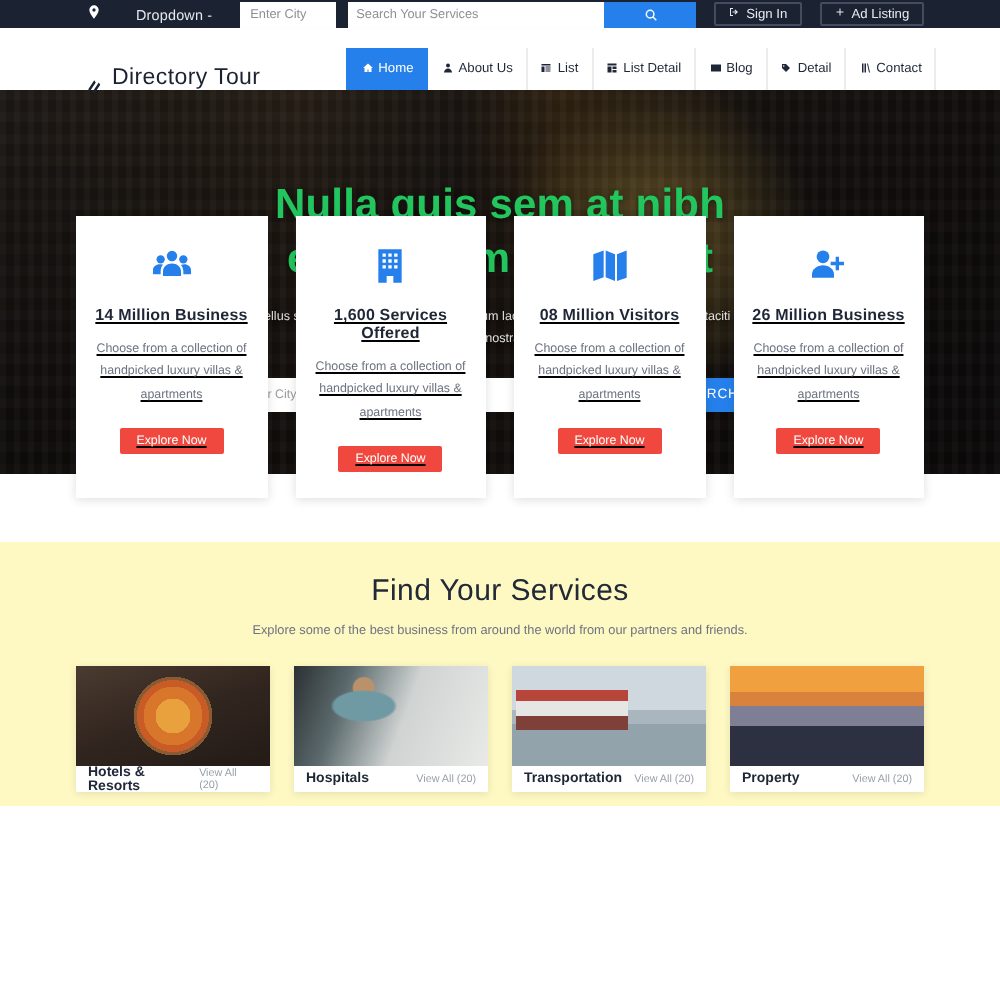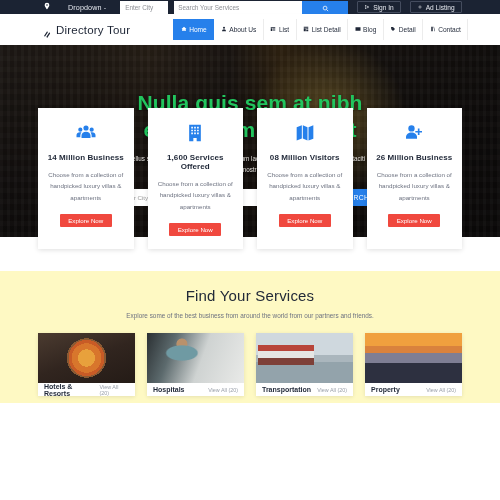--- a/index.html
+++ b/index.html
@@ -69,21 +69,21 @@
     font-size: 6.6px;
     white-space: nowrap;
   }
   .tb-btn svg { width: 6px; height: 6px; fill: #e7eaf0; }
 
   
   .navbar {
     height: 31px;
     background: #ffffff;
     display: flex;
-    align-items: center;
+    align-items: flex-end;
     position: relative;
     z-index: 40;
     box-shadow: 0 1px 2px rgba(0,0,0,.07);
   }
   .brand {
     display: flex; align-items: center;
     margin-left: 43px;
     gap: 4px;
   }
   .brand-mark { width: 9px; height: 9px; }
@@ -196,20 +196,21 @@
   }
 
   
   .features {
     position: relative;
     margin-top: -129px;
     z-index: 10;
     display: flex;
     gap: 14px;
     padding: 0 38px;
+    text-decoration: underline;
   }
   .fcard {
     width: 102px;
     background: #ffffff;
     box-shadow: 0 1px 5px rgba(0,0,0,.13);
     padding: 14px 9px 13px;
     text-align: center;
   }
   .fcard-icon {
     height: 22px;

